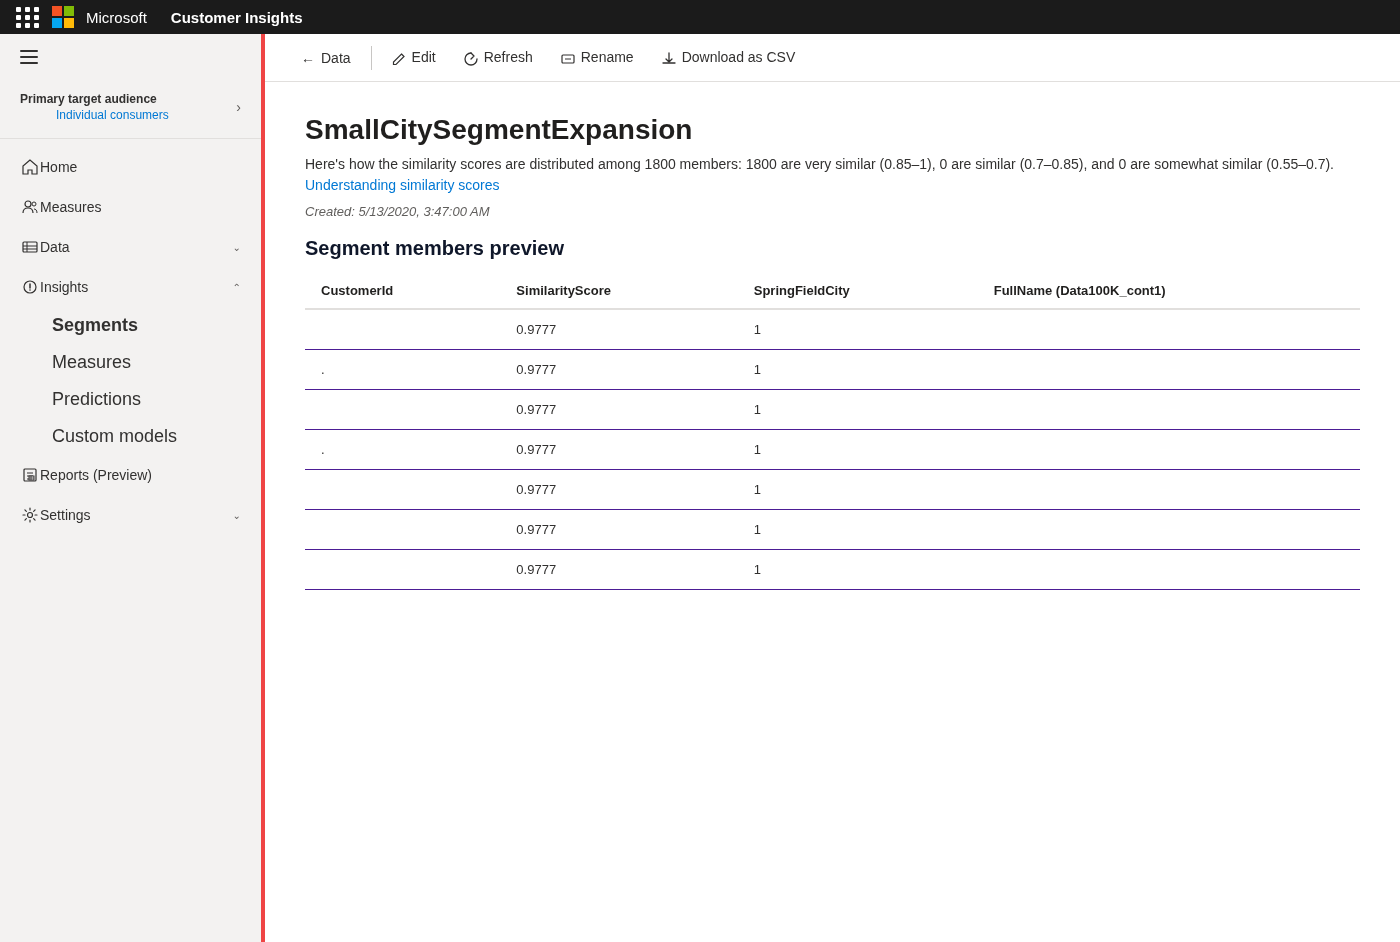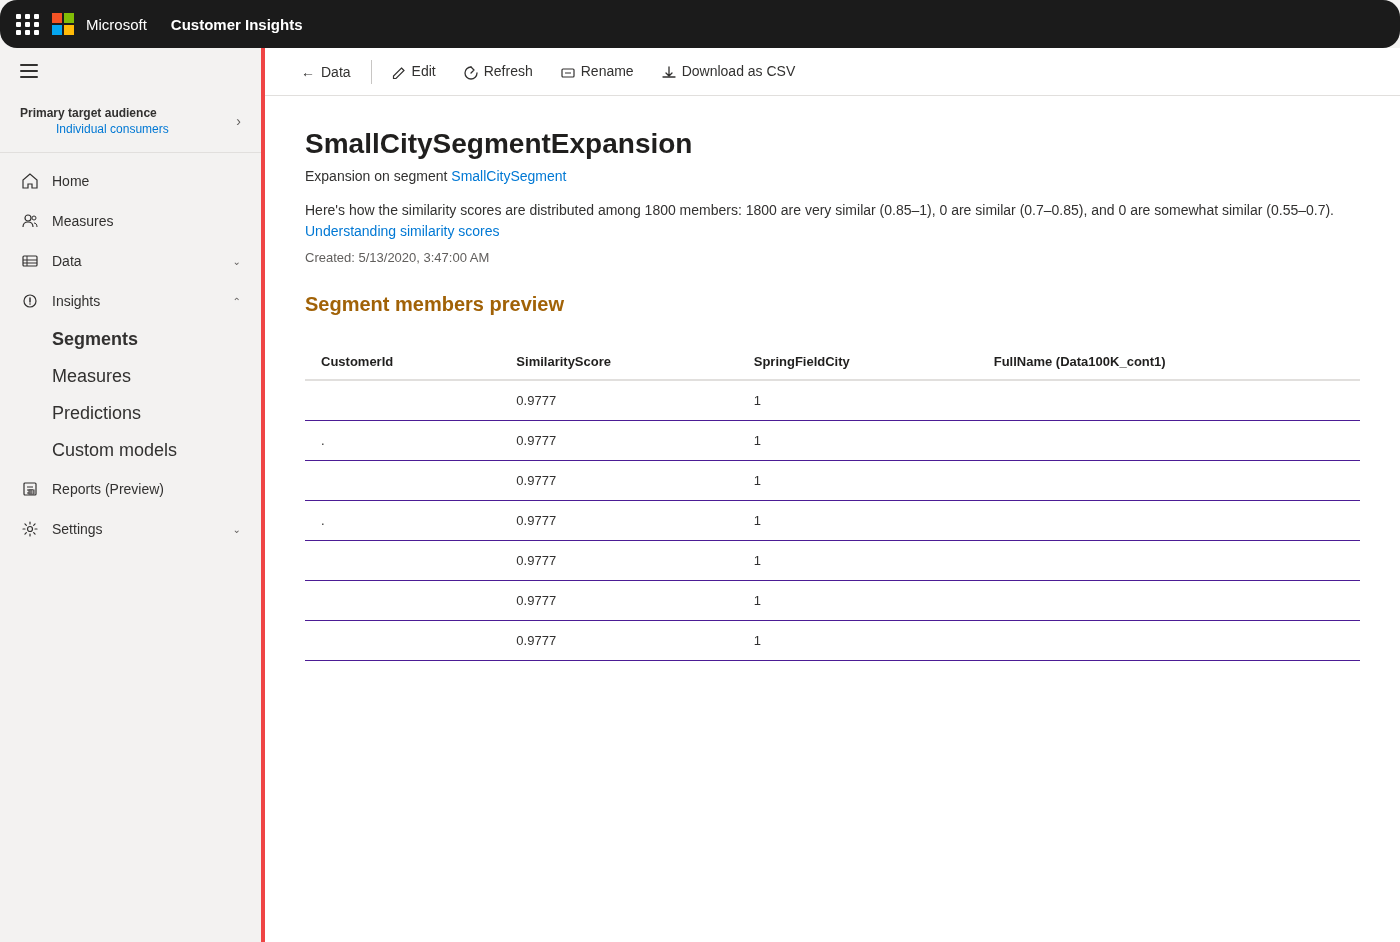--- a/index.html
+++ b/index.html
@@ -1,27 +1,26 @@
 <!DOCTYPE html>
 <html><head>
   <meta charset="utf-8">
   <style>
     * { margin: 0; padding: 0; box-sizing: border-box; }
     body { font-family: 'Segoe UI', sans-serif; font-size: 14px; color: #201f1e; background: #f3f2f1; width: 1400px; height: 942px; overflow: hidden; display: flex; flex-direction: column; }
 
     
     .topbar {
       background: #1b1b1b;
-      height: 48px;
+      height: 34px;
       display: flex;
       align-items: center;
       padding: 0 16px;
       gap: 12px;
       flex-shrink: 0;
-      border-radius: 17px;
     }
     .topbar-dots { display: grid; grid-template-columns: repeat(3,6px); gap: 3px; }
     .topbar-dot { width: 5px; height: 5px; background: #fff; border-radius: 1px; }
     .logo-sq { width: 10px; height: 10px; }
     .logo-sq.red { background: #f35325; }
     .logo-sq.green { background: #81bc06; }
     .logo-sq.blue { background: #05a6f0; }
     .logo-sq.yellow { background: #ffba08; }
     .logo-grid { display: grid; grid-template-columns: 1fr 1fr; grid-template-rows: 1fr 1fr; gap: 1px; width: 22px; height: 22px; }
     .topbar-brand { color: #fff; font-size: 15px; font-weight: 400; }
@@ -52,21 +51,21 @@
       border-bottom: 1px solid #e1dfdd;
     }
     .audience-label { font-size: 12px; font-weight: 600; color: #323130; }
     .audience-value { font-size: 12px; color: #0078d4; margin-top: 2px; margin-left: 36px; }
     .audience-chevron { margin-left: auto; color: #605e5c; }
 
     .audience-row { display: flex; align-items: center; }
 
     .sidebar-nav { flex: 1; padding: 8px 0; }
     .nav-item {
-      display: flex; align-items: center; gap: 12px;
+      display: flex; align-items: center; 
       padding: 10px 20px;
       cursor: pointer;
       color: #323130;
       font-size: 14px;
       position: relative;
     }
     .nav-icon { width: 20px; height: 20px; display: flex; align-items: center; justify-content: center; flex-shrink: 0; }
     .nav-chevron { margin-left: auto; font-size: 10px; color: #605e5c; }
     .nav-sub-item {
       padding: 8px 20px 8px 52px;
@@ -125,28 +124,29 @@
     .segment-description {
       font-size: 14px;
       color: #323130;
       line-height: 1.5;
       margin-bottom: 8px;
     }
     .segment-description a { color: #0078d4; text-decoration: none; }
     .segment-created {
       font-size: 13px;
       color: #605e5c;
-      margin-bottom: 28px;
+      margin-bottom: 18px;
+      font-style: italic;
     }
 
     .preview-title {
       font-size: 20px;
       font-weight: 600;
-      color: #a16207;
-      margin-bottom: 28px;
+      color: #0f172a;
+      margin-bottom: 13px;
     }
 
     
     .data-table { width: 100%; border-collapse: collapse; }
     .data-table th {
       text-align: left;
       font-size: 13px;
       font-weight: 600;
       color: #201f1e;
       padding: 10px 16px;
@@ -337,23 +337,20 @@
             <path d="M7 1v8M4 7l3 3 3-3" stroke="#323130" stroke-width="1.3" stroke-linecap="round" stroke-linejoin="round"></path>
             <path d="M1 11h12" stroke="#323130" stroke-width="1.3" stroke-linecap="round"></path>
           </svg>
         </span>
         <span>Download as CSV</span>
       </button>
     </div>
 
     <div class="page-content">
       <h1 class="segment-title">SmallCitySegmentExpansion</h1>
-      <div class="segment-subtitle">
-        <span>Expansion on segment </span><a href="#">SmallCitySegment</a>
-      </div>
       <div class="segment-description">
         <span>Here's how the similarity scores are distributed among 1800 members: 1800 are very similar (0.85–1), 0 are similar (0.7–0.85), and 0 are somewhat similar (0.55–0.7).</span>
         <a href="#">Understanding similarity scores</a>
       </div>
       <div class="segment-created">Created: 5/13/2020, 3:47:00 AM</div>
 
       <h2 class="preview-title">Segment members preview</h2>
 
       <table class="data-table">
         <thead>

